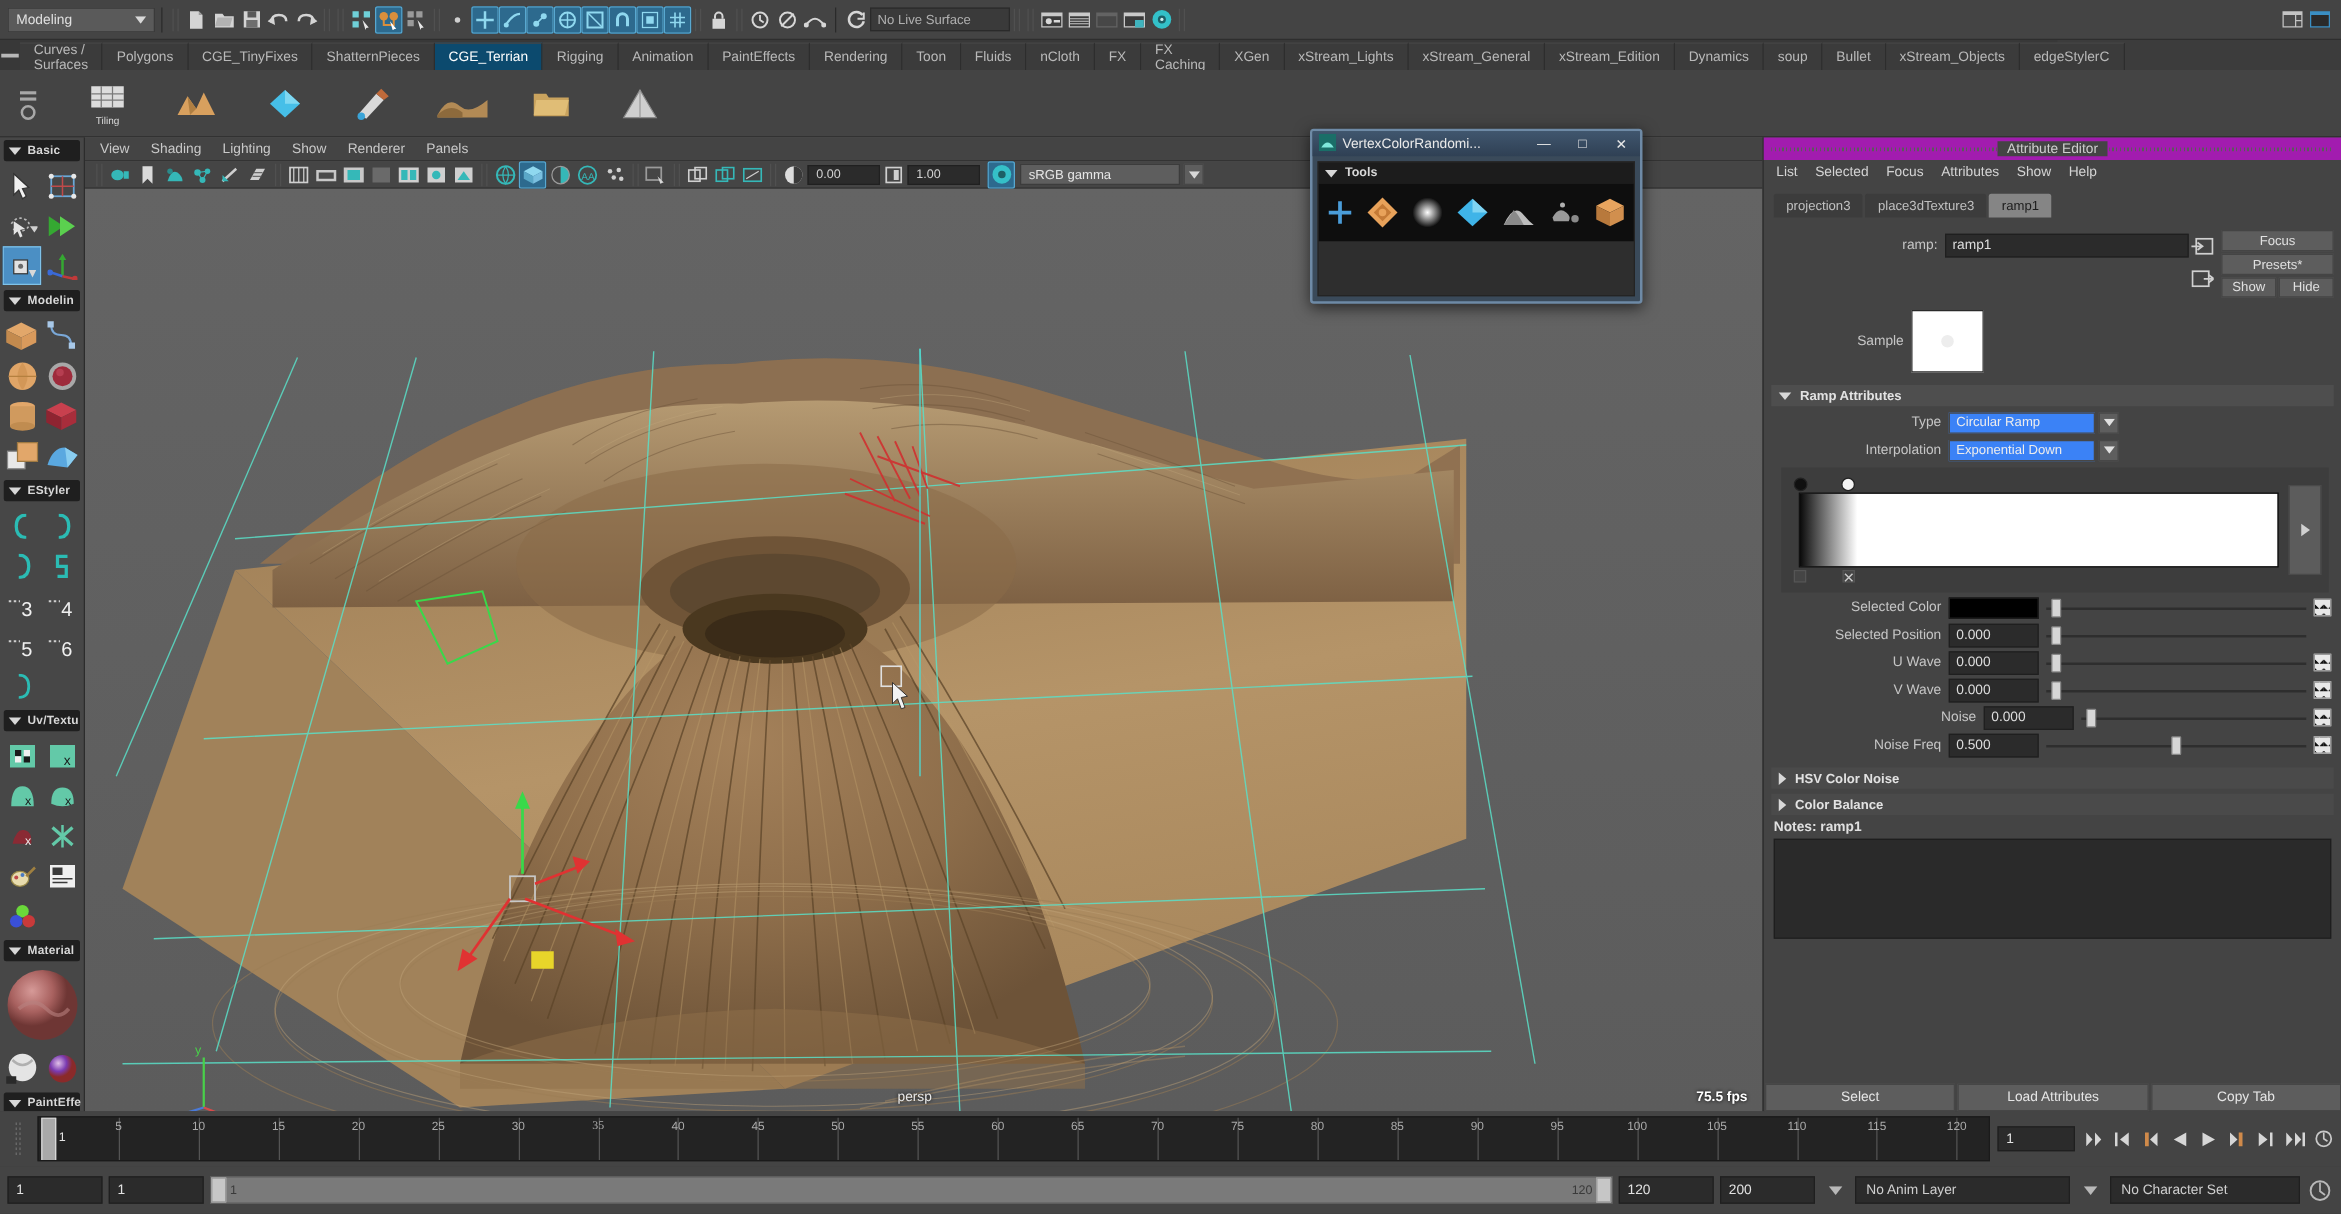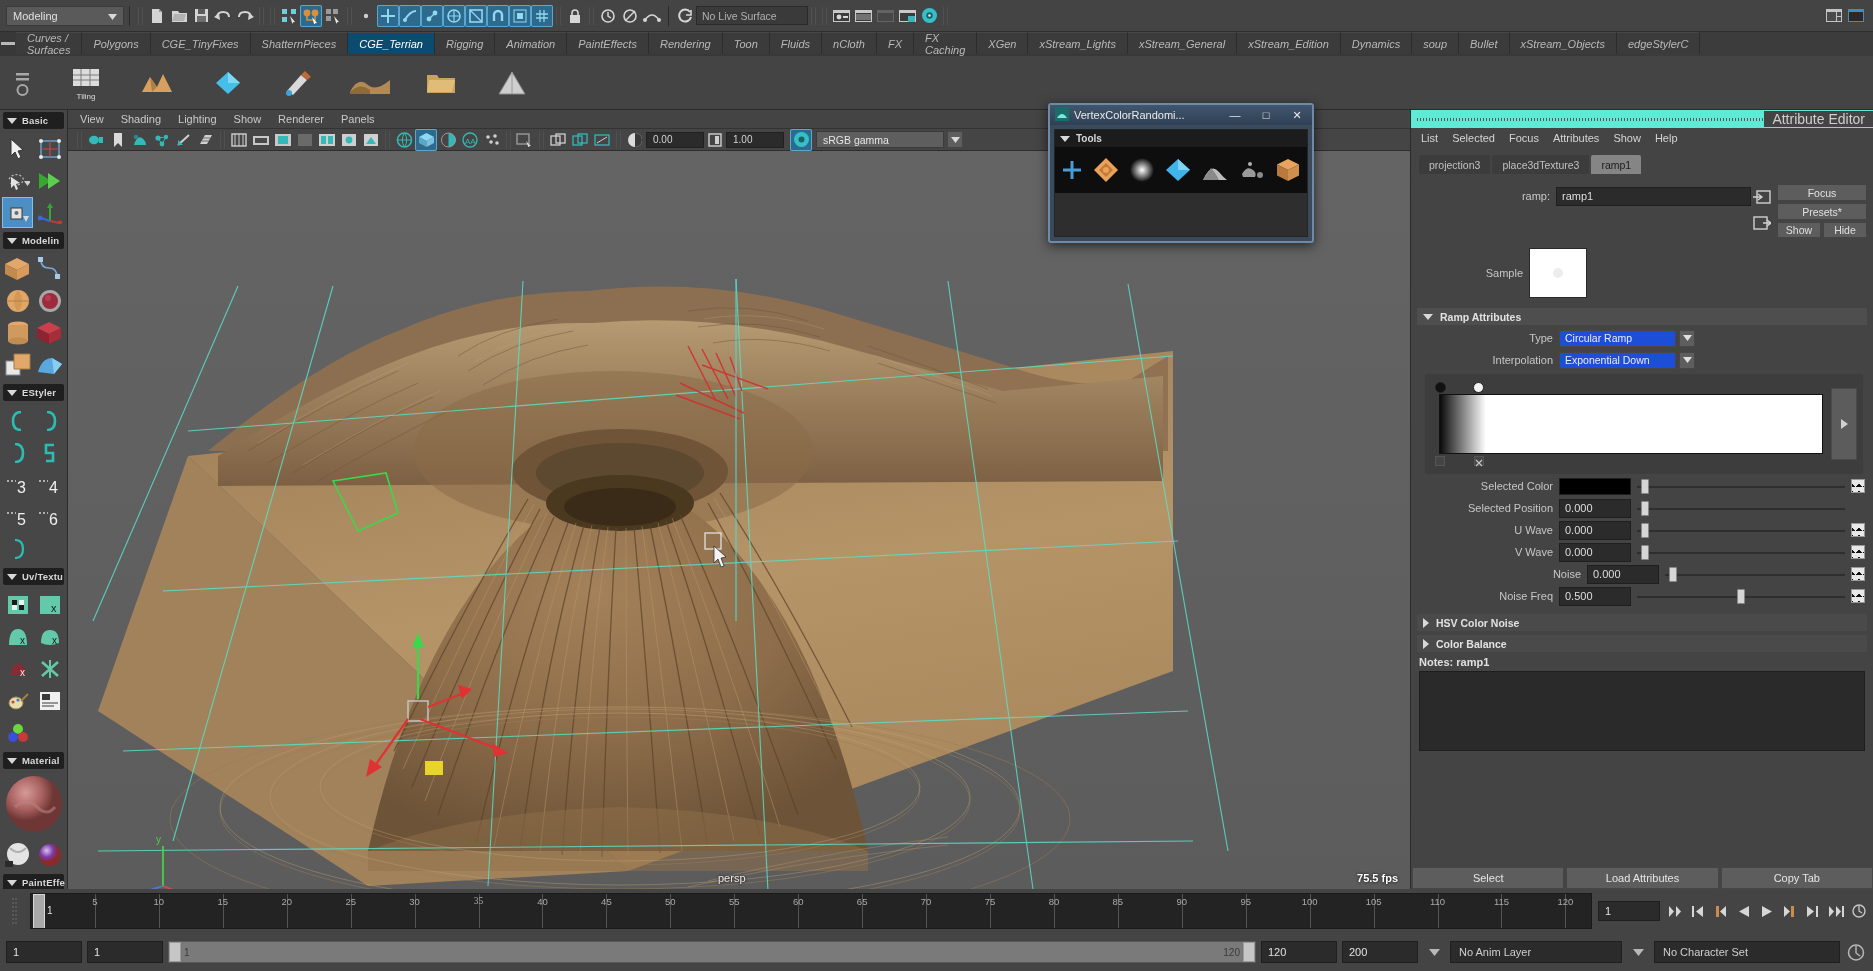--- a/index.html
+++ b/index.html
@@ -36,21 +36,21 @@
   #menuset .arrow { margin-left: auto; }
   .blue { background: #2d6a8e !important; box-shadow: inset 0 0 0 1px #58a8d0; }
   .liveSurface {
     width: 112px; height: 19px; background: #3a3a3a; border: 1px solid #2a2a2a;
     color: #b0b0b0; font-size: 10.5px; display: flex; align-items: center; padding: 0 5px;
   }
 
   
   #shelftabs {
     position: absolute; left: 0; top: 32px; width: 1646px; height: 24px;
-    background: #383838; display: flex; align-items: flex-start; font-style: italic;
+    background: #383838; display: flex; align-items: flex-end;
   }
   #shelftabs .tabdash { width: 34px; height: 23px; display: flex; align-items: center; justify-content: center; }
   .shelftab {
     height: 22px; padding: 0 11px; display: flex; align-items: center;
     font-size: 11px; color: #b9b9b9; background: #3b3b3b;
     border-right: 1px solid #2d2d2d; border-top: 1px solid #464646;
   }
   .shelftab.active { background: #0c4a6e; color: #ffffff; }
 
   
@@ -94,22 +94,22 @@
 
   #canvas { position: relative; width: 1342px; height: 738px; overflow: hidden; background: #606060; }
   #persplabel { position: absolute; left: 650px; bottom: 5px; font-size: 11px; color: #e8e8e8;
                 text-shadow: 0 0 3px #000; }
   #fpslabel { position: absolute; right: 12px; bottom: 5px; font-size: 11px; color: #ffffff;
               text-shadow: 0 0 3px #000; font-weight: bold; }
 
   
   #attred { position: absolute; left: 1410px; top: 110px; width: 463px; height: 779px;
             background: #444444; border-left: 1px solid #2b2b2b; }
-  #aetitle { height: 18px; display: flex; align-items: center; justify-content: flex-end;
-             font-size: 14px; color: #cfcfcf; position: relative; background: #5eead4; }
+  #aetitle { height: 18px; display: flex; align-items: center; justify-content: center;
+             font-size: 11px; color: #cfcfcf; position: relative; background: #a21caf; }
   #aetitle .dots { position: absolute; left: 6px; right: 6px; top: 8px; height: 3px;
                    background: repeating-linear-gradient(to right,#5b5b5b 0 1px,transparent 1px 3px); }
   #aetitle span { position: relative; background: #444; padding: 0 8px; z-index: 2; }
   #aemenu { height: 20px; display: flex; align-items: center; gap: 14px; padding-left: 10px;
             font-size: 11px; color: #d4d4d4; }
   #aetabs { height: 22px; display: flex; align-items: flex-end; padding-left: 8px; margin-top: 4px; }
   .aetab { height: 19px; padding: 0 10px; display: flex; align-items: center; font-size: 10.5px;
            background: #3c3c3c; color: #c0c0c0; margin-right: 2px; border-radius: 2px 2px 0 0; }
   .aetab.active { background: #858585; color: #1c1c1c; }
   .aerow { display: flex; align-items: center; height: 20px; margin: 2px 0; }
@@ -117,21 +117,21 @@
   .aetextfield { background: #2b2b2b; border: 1px solid #1f1f1f; height: 19px;
                  display: flex; align-items: center; padding: 0 5px; color: #dedede; font-size: 11px; }
   .btnsm { background: #5d5d5d; border: 1px solid #444; color: #e0e0e0; font-size: 10.5px;
            display: flex; align-items: center; justify-content: center; }
   .section { height: 17px; background: #4e4e4e; display: flex; align-items: center; gap: 7px;
              padding-left: 6px; margin: 4px 6px 3px 6px; font-size: 10.5px; color: #e2e2e2;
              font-weight: bold; }
   .tri { width: 0; height: 0; flex: none; }
   .tri.down { border-left: 5px solid transparent; border-right: 5px solid transparent; border-top: 6px solid #d8d8d8; }
   .tri.right { border-top: 5px solid transparent; border-bottom: 5px solid transparent; border-left: 6px solid #d8d8d8; }
-  .dd { height: 17px; background: #1d4ed8; color: #ececec; font-size: 10.5px;
+  .dd { height: 17px; background: #3b82f6; color: #ececec; font-size: 10.5px;
         display: flex; align-items: center; padding: 0 5px; border: 1px solid #474747; }
   .ddarrow { width: 16px; height: 17px; background: #5e5e5e; border: 1px solid #474747;
              display: flex; align-items: center; justify-content: center; margin-left: 3px; }
   .slidertrack { flex: 1; height: 17px; display: flex; align-items: center; position: relative; }
   .slidertrack::before { content: ""; position: absolute; left: 0; right: 0; top: 8px; height: 2px; background: #2e2e2e; }
   .sliderknob { width: 8px; height: 15px; background: #d6d6d6; border: 1px solid #888;
                 position: absolute; border-radius: 1px; }
   .mapbtn { width: 14px; height: 14px; flex: none; margin-left: 6px;
             background:
               linear-gradient(45deg,#111 25%,transparent 25%) 0 0/7px 7px,
@@ -1548,21 +1548,21 @@
         </svg>
       </div>
     <div class="dropfld" style="width:172px">
       <span>No Anim Layer</span>
       </div>
     <div class="ibtn">
       <svg width="11" height="7">
           <polygon points="0,0 11,0 5.5,7" fill="#b8b8b8"></polygon>
         </svg>
       </div>
-    <div class="dropfld" style="width:186px">
+    <div class="dropfld" style="width:152px">
       <span>No Character Set</span>
       </div>
     <div class="ibtn">
       <svg width="18" height="17">
           <circle cx="9" cy="8.5" r="7.5" fill="none" stroke="#b8b8b8" stroke-width="1.5"></circle>
           <path d="M9 2v7l4 3" stroke="#b8b8b8" stroke-width="1.4" fill="none"></path>
         </svg>
       </div>
   </div>
 

